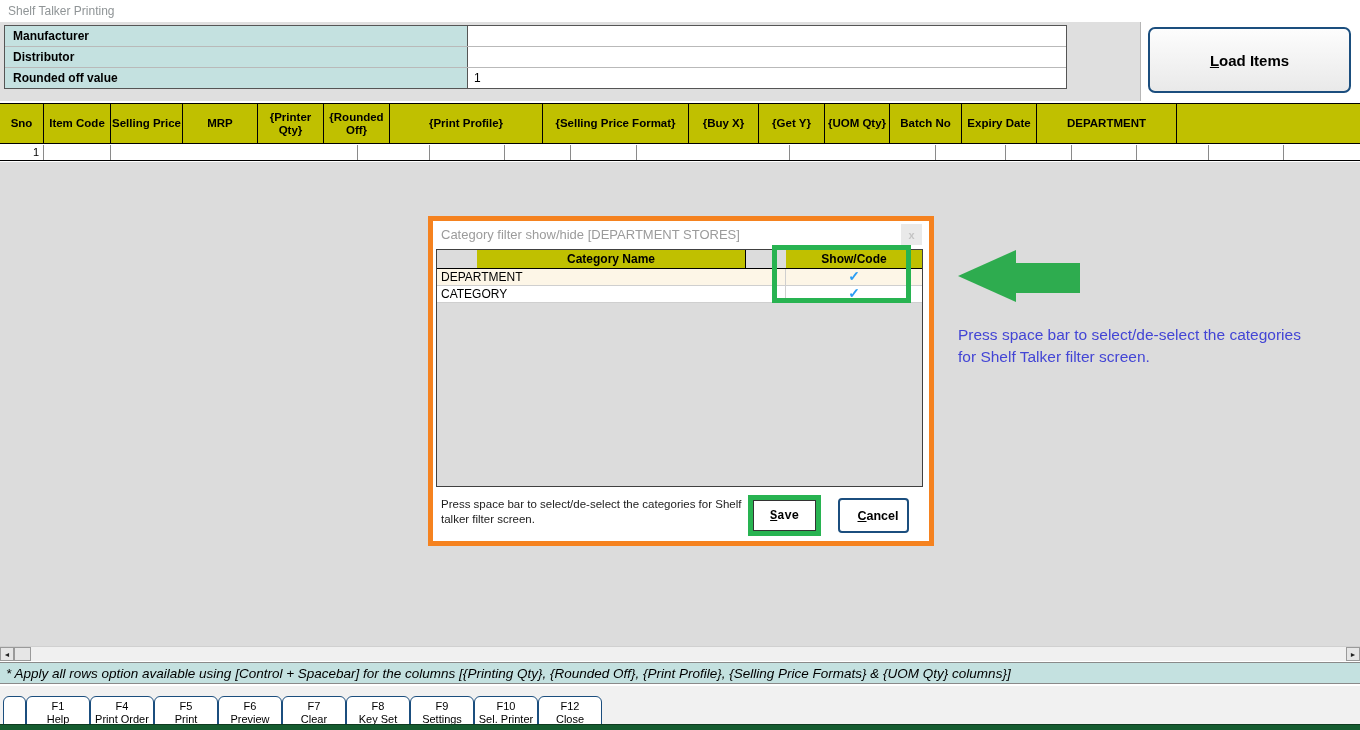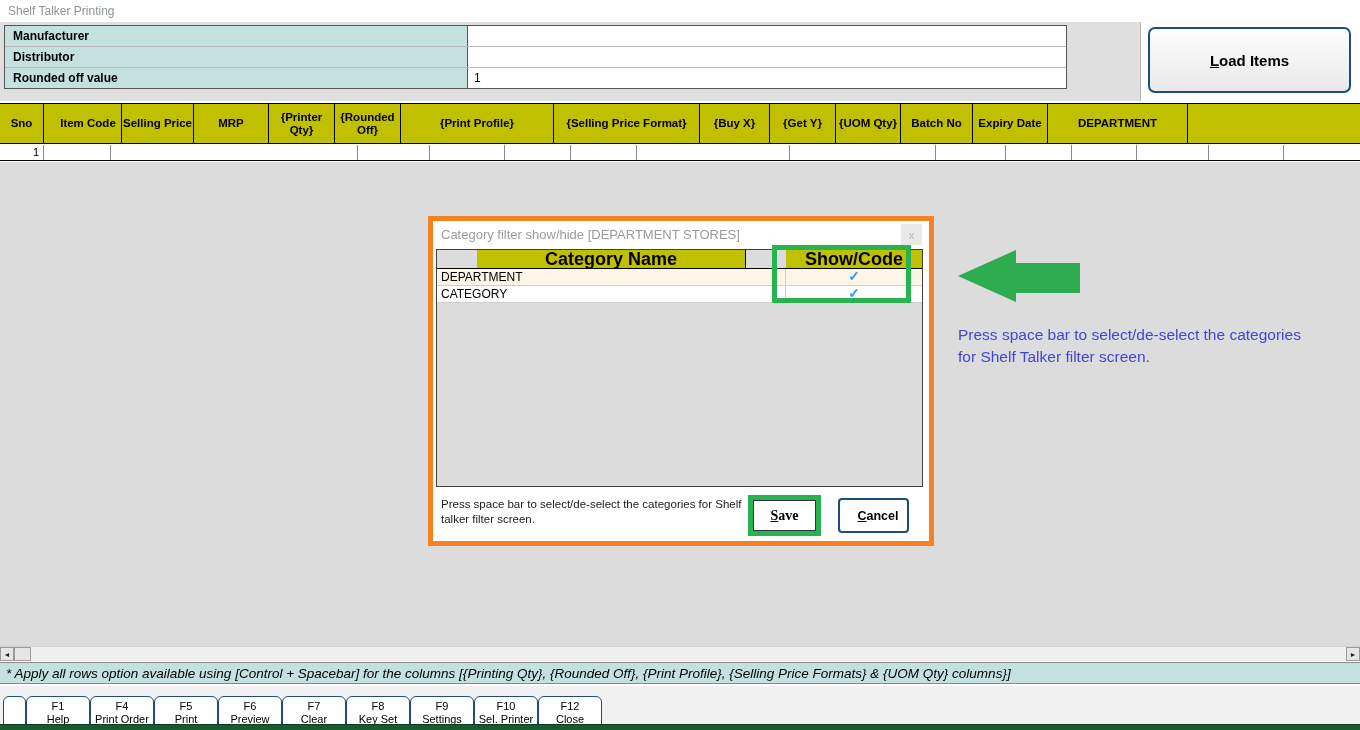--- a/index.html
+++ b/index.html
@@ -41,35 +41,35 @@
   
   #content { left:0; top:162px; width:1360px; height:484px; background:#dcdcdc; }
 
   
   #dialog-outer { left:428px; top:216px; width:506px; height:330px; border:5px solid #f5821f; background:#ffffff; }
   #dialog-title { left:8px; top:6px; font-size:13px; color:#9b9b9b; }
   #dialog-close { left:468px; top:3px; width:21px; height:21px; background:#e9e9e9;
      color:#c4c4c4; font-size:11px; font-weight:bold; display:flex; align-items:center; justify-content:center; cursor:default; }
   #cat-listbox { left:3px; top:28px; width:487px; height:238px; border:1px solid #404040; background:#dcdcdc; }
   #cat-header { display:flex; height:19px; border-bottom:1px solid #000; }
-  .cat-hcell { background:#c0c000; font-weight:bold; font-size:18px; color:#000; display:flex;
+  .cat-hcell { background:#c0c000; font-weight:bold; font-size:12px; color:#000; display:flex;
      align-items:center; justify-content:center;margin-left:40px; }
   .cat-hname { flex:1; border-right:1px solid #000; }
   .cat-hshow { width:136px; }
   .cat-row { display:flex; height:17px; border-bottom:1px solid #cfcfcf; background:#ffffff; }
   .cat-row:nth-child(odd) { background:#fdf6e7; }
   .cat-row:nth-child(even) { background:#ffffff; }
   .cat-name { flex:1; font-size:12px; color:#000; padding:1px 0 0 4px; border-right:1px solid #cfcfcf; }
   .cat-check { width:136px; text-align:center; color:#2a9df4; font-weight:bold; font-size:14px; line-height:15px; }
   #showhide-highlight { left:339px; top:24px; width:139px; height:58px; border:5px solid #28b351; pointer-events:none; }
   #dialog-hint { left:8px; top:276px; width:308px; font-size:11.5px; line-height:15px; color:#1c1c1c; }
   #save-wrap { left:315px; top:274px; width:73px; height:41px; border:5px solid #28b351;
      background:#ffffff; display:flex; }
-  #save-btn { flex:1; border:1px solid #333; background:#ffffff; font-weight:bold; font-size:14px;
-     font-family:Liberation Serif, serif; cursor:pointer; }
+  #save-btn { flex:1; border:1px solid #333; background:#ffffff; font-weight:bold; font-size:12px;
+     font-family:Liberation Mono, monospace; cursor:pointer; }
   #cancel-btn { left:405px; top:277px; width:71px; height:35px; border:2px solid #1b4e7e; border-radius:4px;
      background:#ffffff; font-weight:bold; font-size:12.5px; font-family:"Liberation Sans",sans-serif; cursor:pointer;padding-left:9px; }
 
   
   #arrow-head { left:958px; top:250px; width:0; height:0;
      border-top:26px solid transparent; border-bottom:26px solid transparent; border-right:58px solid #2eac4f; }
   #arrow-tail { left:1015px; top:263px; width:65px; height:30px; background:#2eac4f; }
 
   
   #note-text { left:958px; top:324px; width:344px; font-size:15.5px; line-height:22px; color:#4345d5; }
@@ -119,21 +119,21 @@
       <div class="form-value">1</div>
     </div>
   </div>
 </div>
 <div id="load-area" class="abs">
   <button id="load-items-btn" class="abs"><u>L</u>oad Items</button>
 </div>
 
 <div id="grid-header" class="abs">
     <div class="gcell" style="width: 44px;">Sno</div>
-    <div class="gcell" style="width: 67px; margin-left: 11px;">Item Code</div>
+    <div class="gcell" style="width: 67px;">Item Code</div>
     <div class="gcell" style="width: 72px;">Selling Price</div>
     <div class="gcell" style="width: 75px;">MRP</div>
     <div class="gcell" style="width: 66px;">{Printer Qty}</div>
     <div class="gcell" style="width: 66px;">{Rounded Off}</div>
     <div class="gcell" style="width: 153px;">{Print Profile}</div>
     <div class="gcell" style="width: 146px;">{Selling Price Format}</div>
     <div class="gcell" style="width: 70px;">{Buy X}</div>
     <div class="gcell" style="width: 66px;">{Get Y}</div>
     <div class="gcell" style="width: 65px;">{UOM Qty}</div>
     <div class="gcell" style="width: 72px;">Batch No</div>

